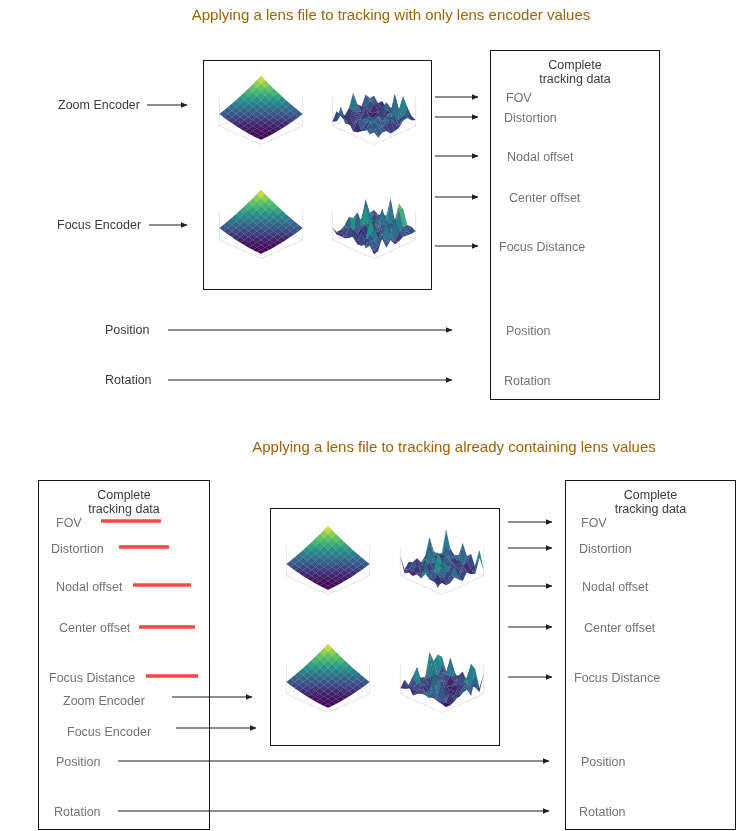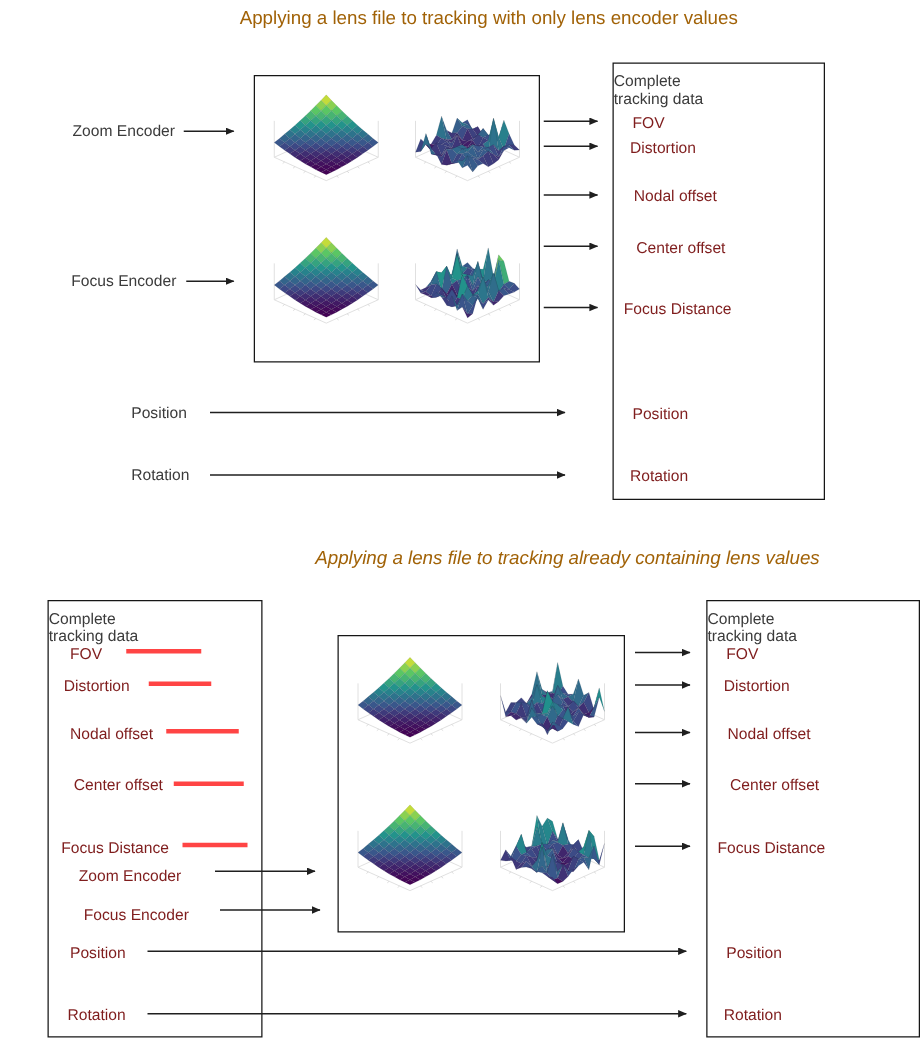--- a/index.html
+++ b/index.html
@@ -1,24 +1,24 @@
 <!DOCTYPE html>
 <html><head>
 <meta charset="utf-8">
 <style>
   html,body{margin:0;padding:0;background:#fff;}
   body{font-family:"Liberation Sans",sans-serif;}
   .canvas{position:relative;width:737px;height:831px;background:#fff;overflow:hidden;}
   .sec-title{position:absolute;font-size:15px;color:#a16207;text-align:center;}
   .lbl{position:absolute;font-size:12.5px;color:#3b3b3b;line-height:16px;white-space:nowrap;}
   .box{position:absolute;border:1px solid #161616;background:#fff;box-sizing:border-box;}
-  .box-title{position:absolute;left:0;right:0;text-align:left;font-size:12.5px;color:#3b3b3b;line-height:14px;}
+  .box-title{position:absolute;left:0;right:0;text-align:center;font-size:12.5px;color:#3b3b3b;line-height:14px;}
   .bt1{top:7px}
   .bt2{top:21px}
-  .item{position:absolute;font-size:12.5px;color:#7f1d1d;line-height:16px;white-space:nowrap;}
+  .item{position:absolute;font-size:12.5px;color:#737373;line-height:16px;white-space:nowrap;}
   .plots-box{display:grid;grid-template-columns:1fr 1fr;grid-template-rows:1fr 1fr;align-items:center;justify-items:center;}
   .plot{width:106px;height:104px;display:block;}
   #arrow-layer{position:absolute;left:0;top:0;pointer-events:none;z-index:6;}
 </style>
 </head>
 <body>
 
 <div class="canvas">
 
   <div class="sec-title" style="left:45px;top:6px;width:692px;">Applying a lens file to tracking with only lens encoder values</div>
@@ -489,21 +489,21 @@
     <div class="item" style="top:98px;left:16px;">Nodal offset</div>
     <div class="item" style="top:139px;left:18px;">Center offset</div>
     <div class="item" style="top:188px;left:8px;">Focus Distance</div>
     <div class="item" style="top:272px;left:15px;">Position</div>
     <div class="item" style="top:322px;left:13px;">Rotation</div>
   </div>
 
   <div class="lbl" style="left:105px;top:322px;">Position</div>
   <div class="lbl" style="left:105px;top:372px;">Rotation</div>
 
-  <div class="sec-title" style="left:171px;top:438px;width:566px;font-style:italic;">Applying a lens file to tracking already containing lens values</div>
+  <div class="sec-title" style="left:171px;top:438px;width:566px;">Applying a lens file to tracking already containing lens values</div>
 
   <div class="box" style="left:38px;top:480px;width:172px;height:350px;">
     <div class="box-title bt1">Complete</div>
     <div class="box-title bt2">tracking data</div>
     <div class="item" style="top:34px;left:17px;">FOV</div>
     <div class="item" style="top:60px;left:12px;">Distortion</div>
     <div class="item" style="top:98px;left:17px;">Nodal offset</div>
     <div class="item" style="top:139px;left:20px;">Center offset</div>
     <div class="item" style="top:189px;left:10px;">Focus Distance</div>
     <div class="item" style="top:212px;left:24px;">Zoom Encoder</div>

